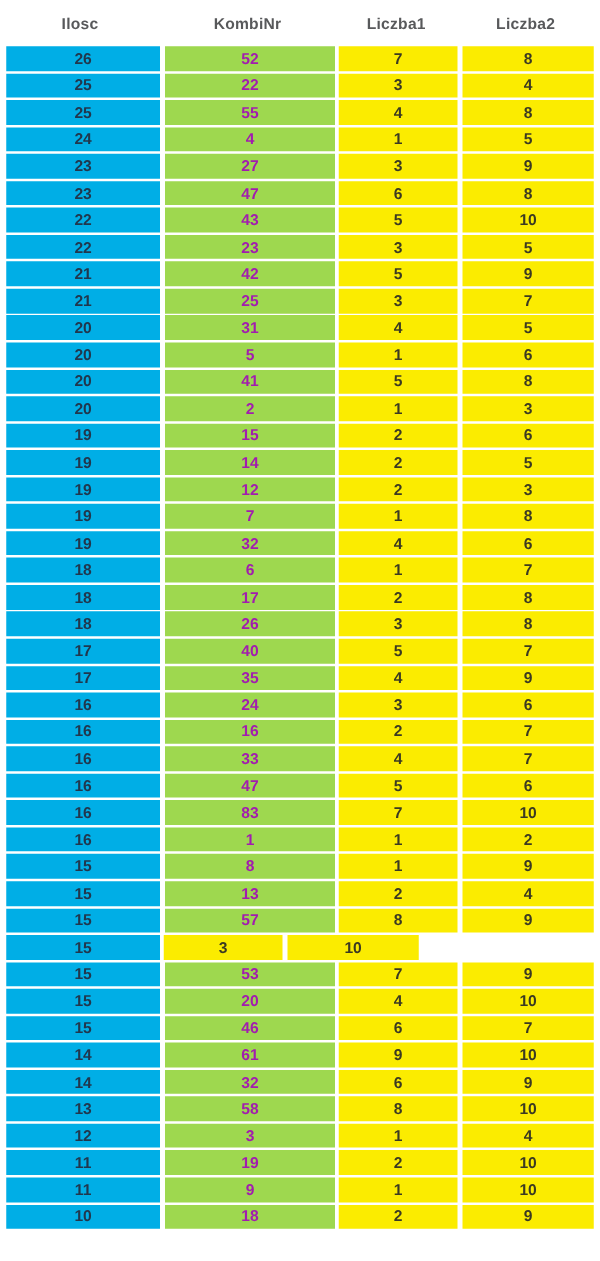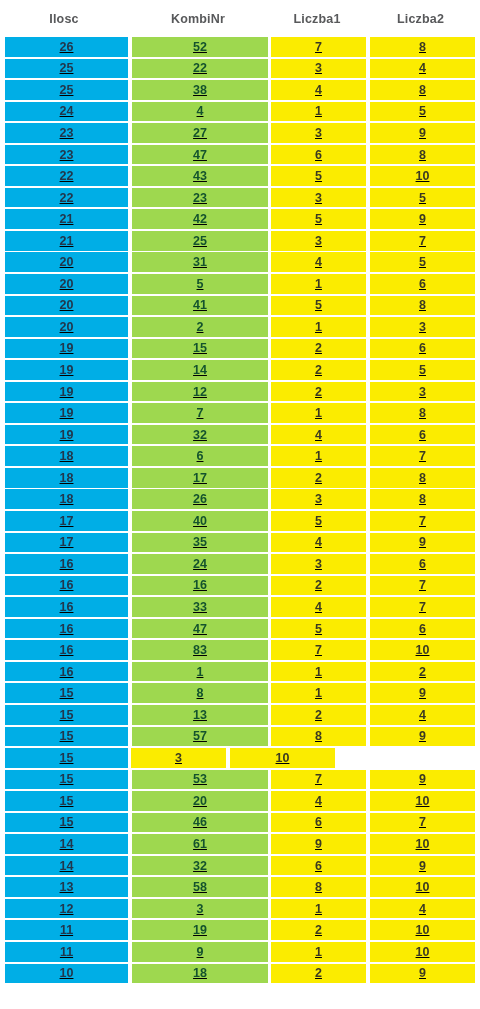--- a/index.html
+++ b/index.html
@@ -28,21 +28,20 @@
   .header-cell {
     text-align: center;
     font-size: 12.5px;
     font-weight: bold;
     color: #58595b;
     letter-spacing: 0.2px;
     box-sizing: border-box;
   }
   .body-rows {
     display: block;
-    text-decoration: underline;
   }
   .data-row {
     display: flex;
     height: 21.55px;
     box-sizing: border-box;
   }
   .cell {
     display: flex;
     align-items: center;
     justify-content: center;
@@ -58,21 +57,21 @@
   .col-1 { width: 136px; margin-left: 4px; }
   .col-2 { width: 95px;  margin-left: 3px; }
   .col-3 { width: 105px; margin-left: 4px; }
 
   .h-col-0 { width: 128px; }
   .h-col-1 { width: 140px; }
   .h-col-2 { width: 98px; }
   .h-col-3 { width: 109px; }
 
   .c-blue   { background: #00AEE6; color: #21374d; }
-  .c-green  { background: #9ED84F; color: #14532d; }
+  .c-green  { background: #9ED84F; color: #a21caf; }
   .c-yellow { background: #FBEC00; color: #3b3a22; }
 </style>
 </head>
 <body>
 
 <div id="table-wrap">
 
   <div class="header-row">
     <div class="header-cell h-col-0">Ilosc</div>
     <div class="header-cell h-col-1">KombiNr</div>
@@ -88,21 +87,21 @@
         <div class="cell col-3 c-yellow">8</div>
       </div>
       <div class="data-row">
         <div class="cell col-0 c-blue">25</div>
         <div class="cell col-1 c-green">22</div>
         <div class="cell col-2 c-yellow">3</div>
         <div class="cell col-3 c-yellow">4</div>
       </div>
       <div class="data-row">
         <div class="cell col-0 c-blue">25</div>
-        <div class="cell col-1 c-green">38</div>
+        <div class="cell col-1 c-green">55</div>
         <div class="cell col-2 c-yellow">4</div>
         <div class="cell col-3 c-yellow">8</div>
       </div>
       <div class="data-row">
         <div class="cell col-0 c-blue">24</div>
         <div class="cell col-1 c-green">4</div>
         <div class="cell col-2 c-yellow">1</div>
         <div class="cell col-3 c-yellow">5</div>
       </div>
       <div class="data-row">

